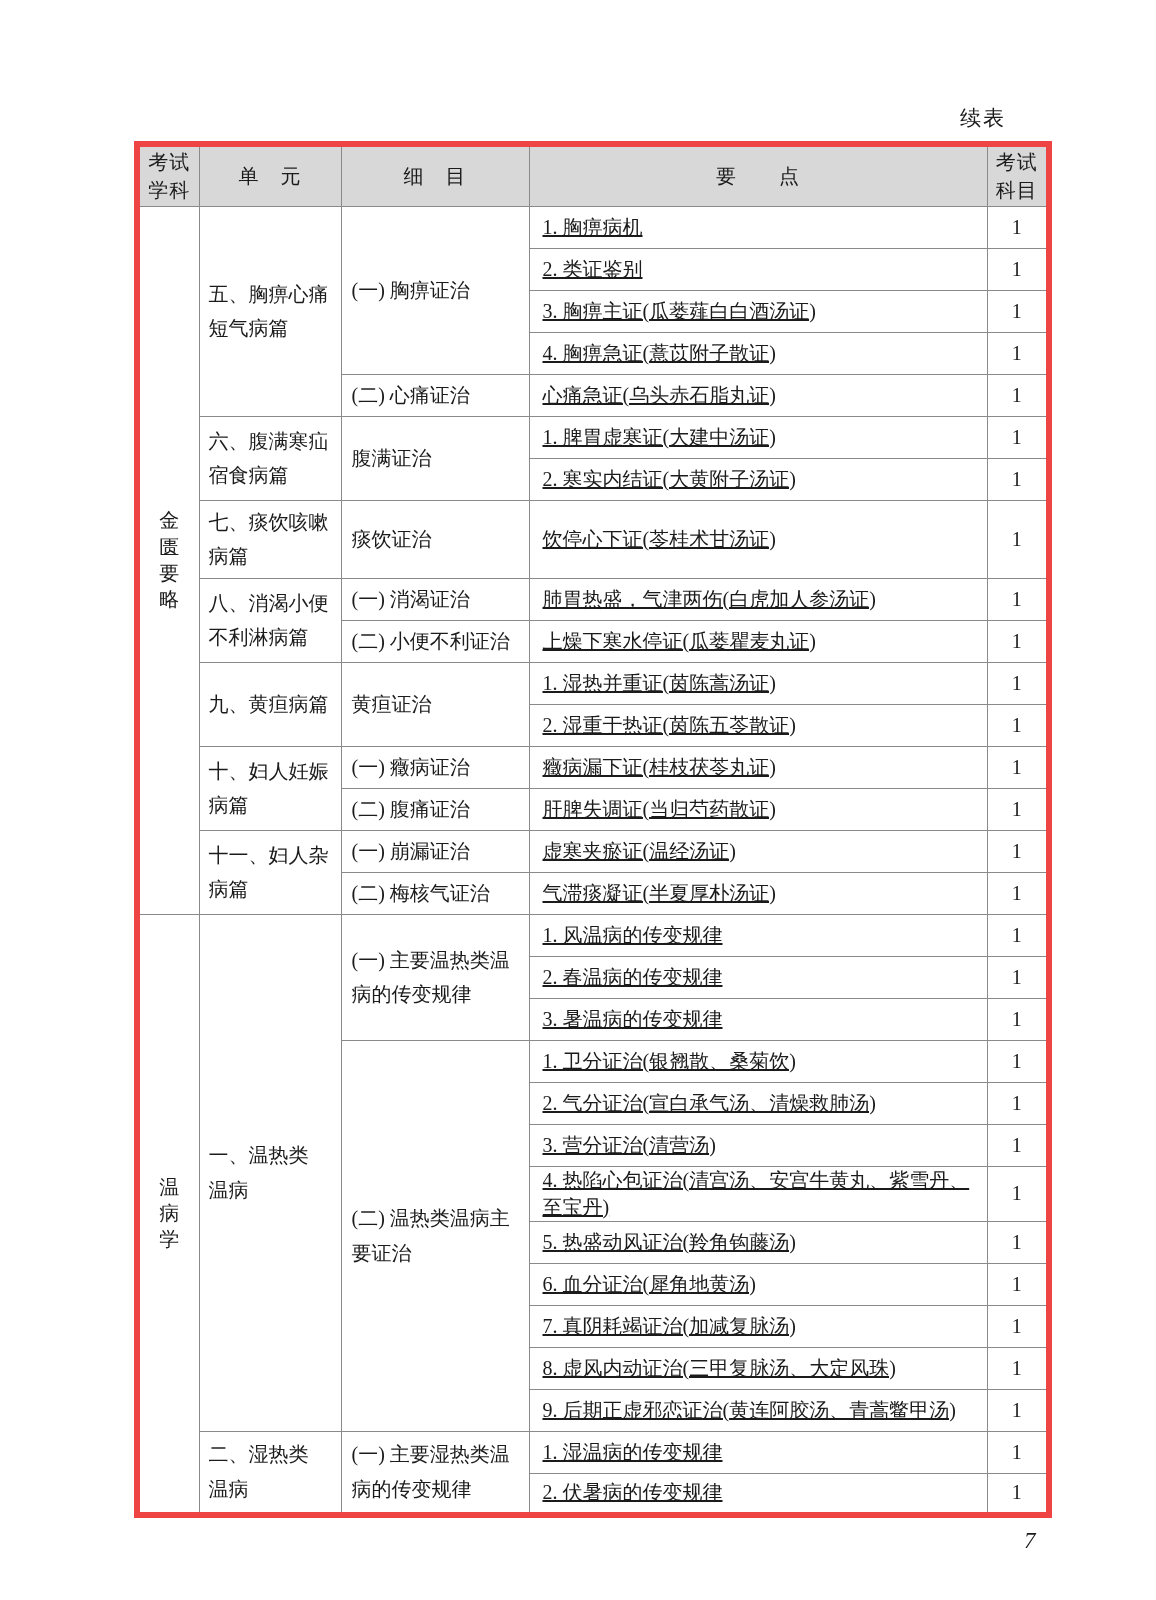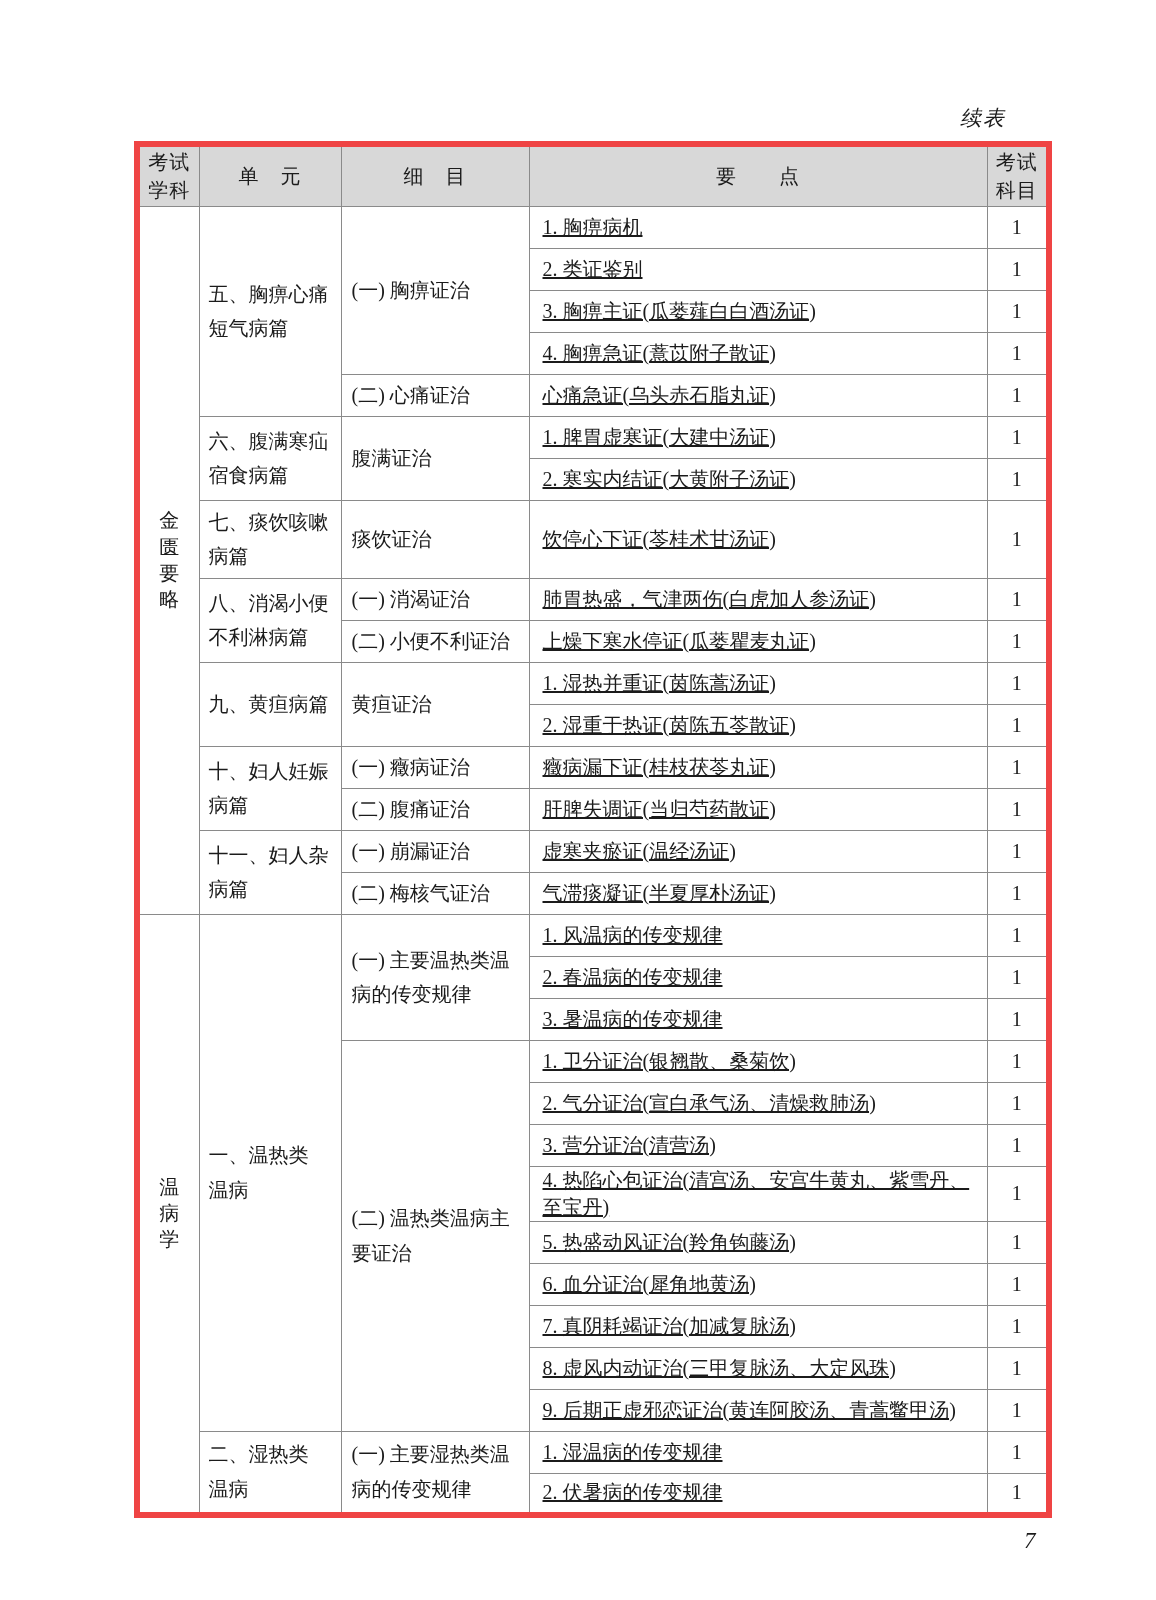--- a/index.html
+++ b/index.html
@@ -1,20 +1,20 @@
 <!DOCTYPE html>
 <html><head>
 <meta charset="utf-8">
 <style>
   html,body { margin:0; padding:0; }
   body {
     width:1156px; height:1600px; background:#ffffff; position:relative;
     font-family:"Liberation Serif","DejaVu Serif",serif; color:#1b1b1b;
   }
-  .continued { position:absolute; top:104px; right:150px; font-size:21px; letter-spacing:2px;font-style:italic; }
+  .continued { position:absolute; top:104px; right:150px; font-size:21px; letter-spacing:2px; }
   table.syllabus {
     position:absolute; left:134px; top:141px; width:912px;
     border-collapse:collapse; table-layout:fixed;
     border:6px solid #ef4444;
   }
   th, td { border:1px solid #8a8a8a; font-weight:normal; font-size:20px; padding:0; vertical-align:middle; }
   thead tr { height:62px; }
   thead th { background:#d8d8d8; text-align:center; white-space:pre-line; line-height:1.42; letter-spacing:1px; }
   tbody tr { height:42px; }
   tbody tr.tall { height:78px; }

